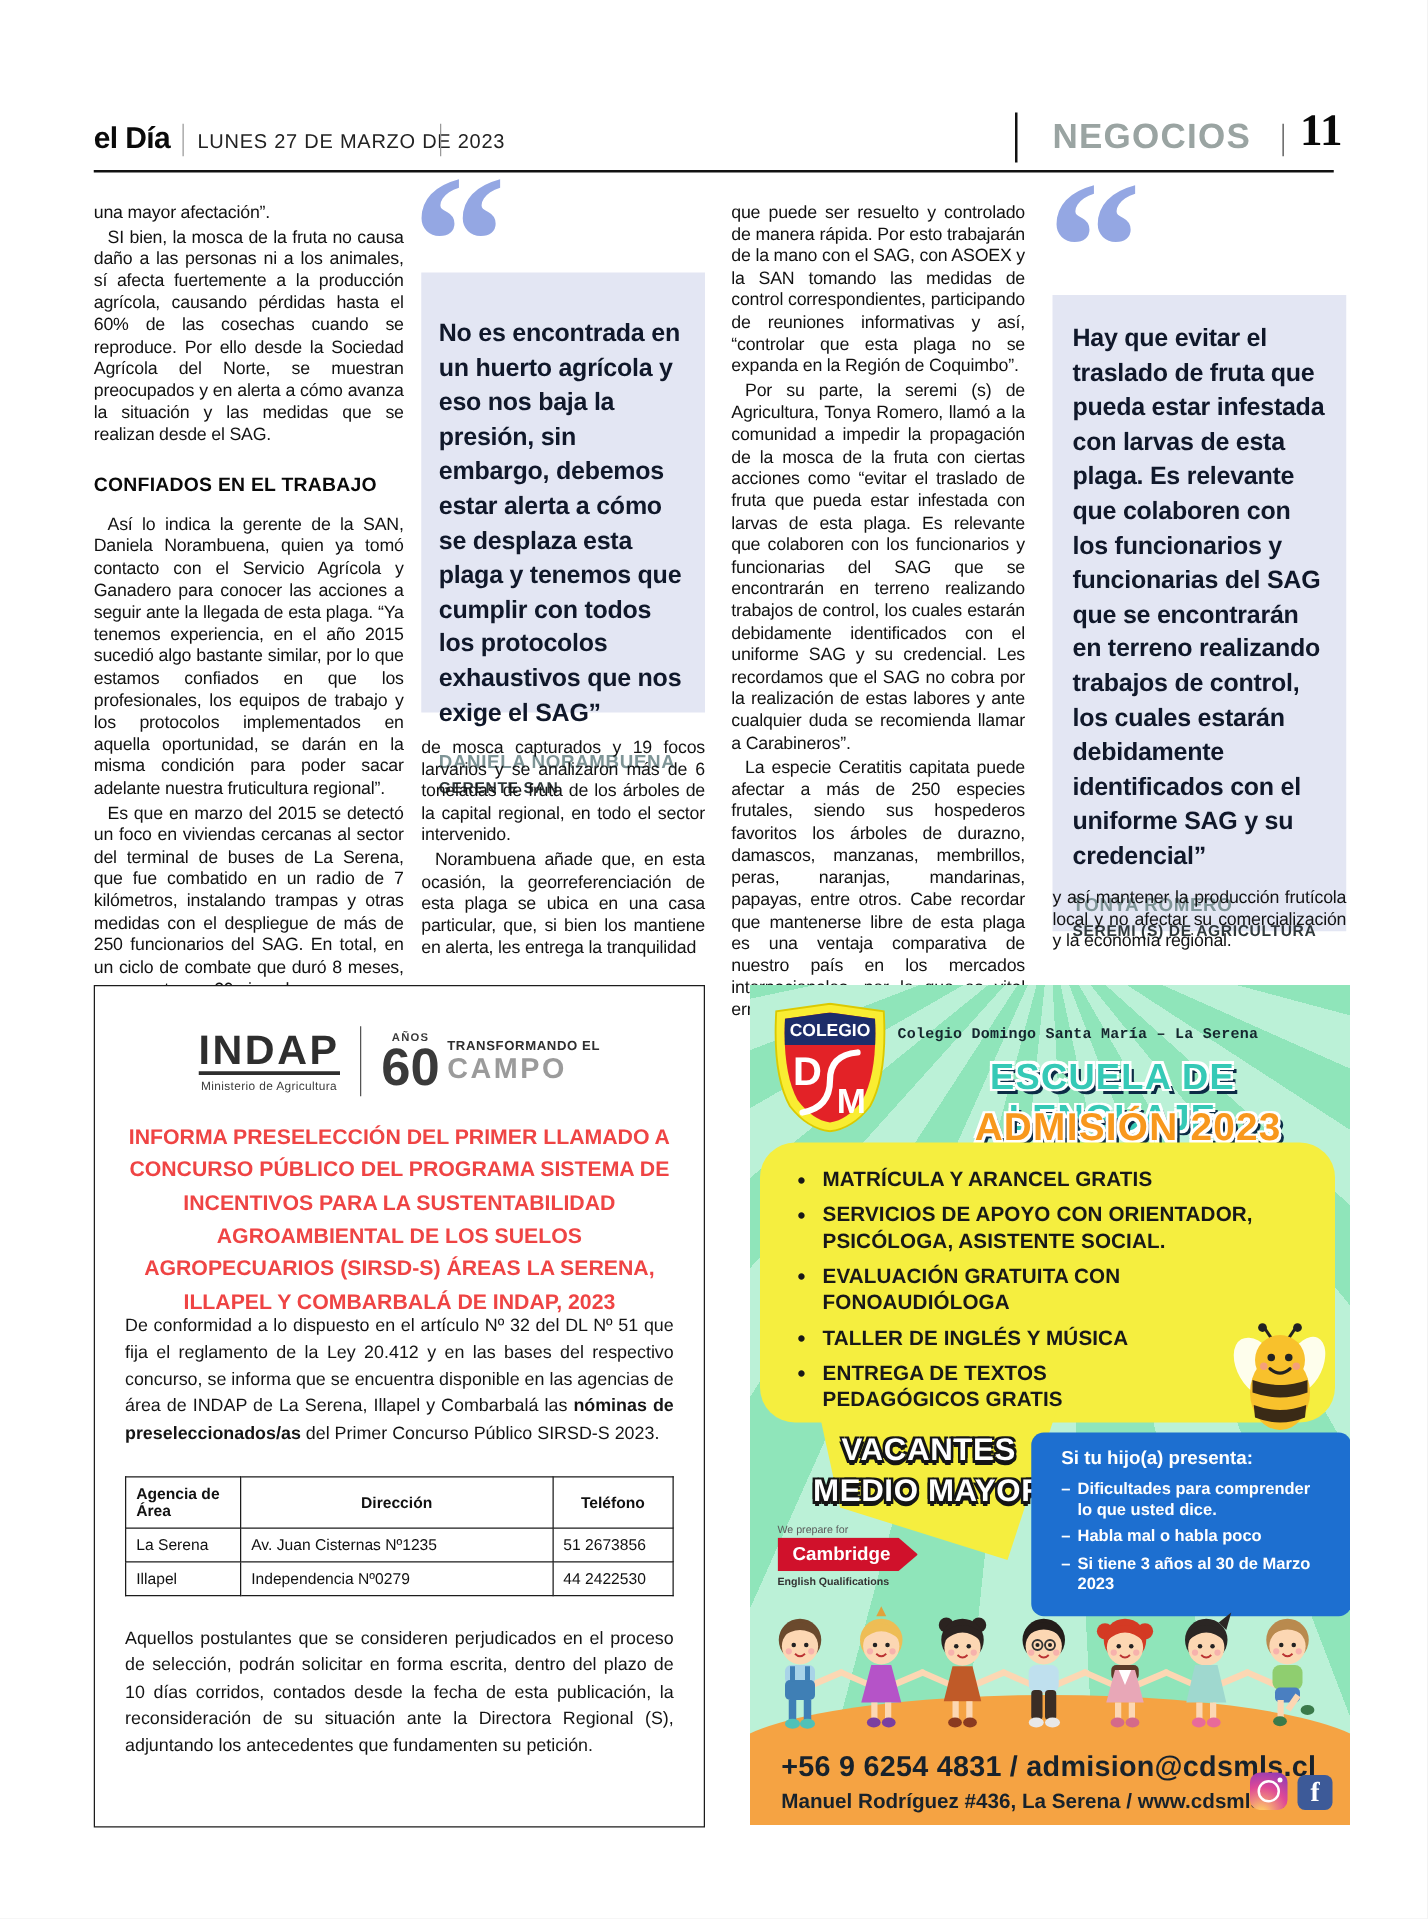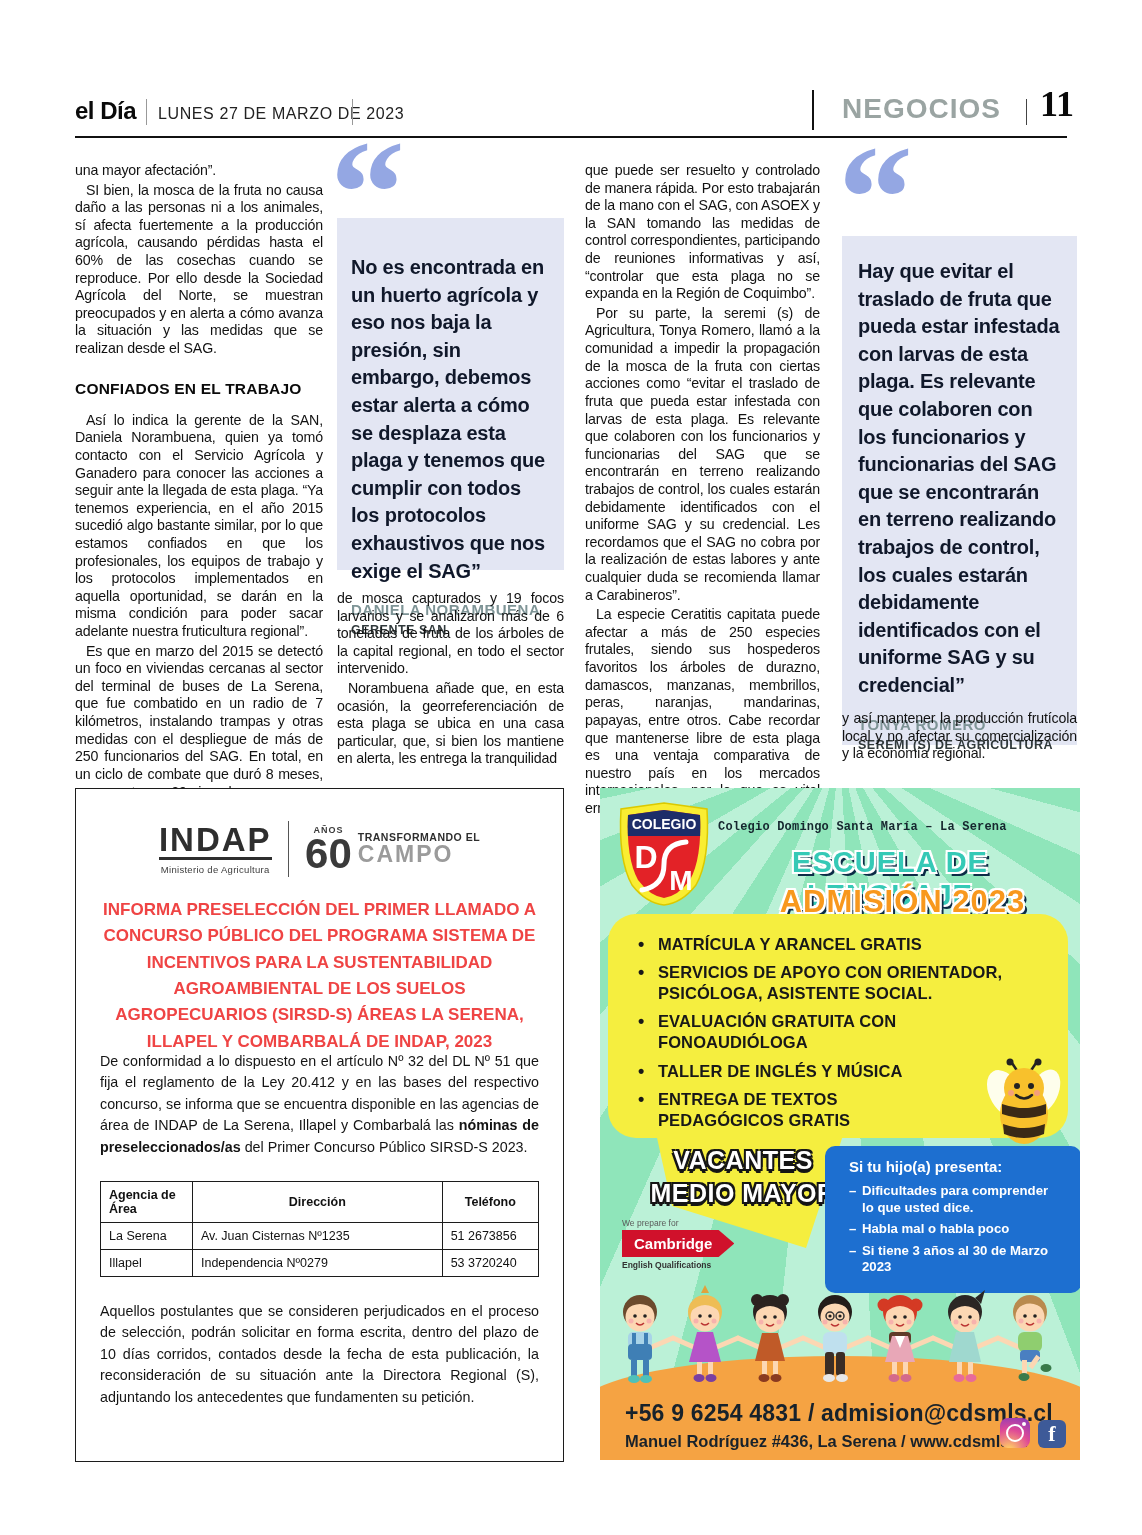--- a/index.html
+++ b/index.html
@@ -166,21 +166,21 @@
         <th style="width:22%;text-align:center;">Teléfono</th>
       </tr>
       <tr>
         <td>La Serena</td>
         <td>Av. Juan Cisternas Nº1235</td>
         <td>51 2673856</td>
       </tr>
       <tr>
         <td>Illapel</td>
         <td>Independencia Nº0279</td>
-        <td>53 3720240</td>
+        <td>44 2422530</td>
       </tr>
     </tbody>
       </table>
 
     <p class="abs indap-body" style="left:24px;top:512px;width:439px;margin:0;">Aquellos postulantes que se consideren perjudicados en el proceso de selección, podrán solicitar en forma escrita, dentro del plazo de 10 días corridos, contados desde la fecha de esta publicación, la reconsideración de su situación ante la Directora Regional (S), adjuntando los antecedentes que fundamenten su petición.</p>
 
   </div>
 
   <div class="abs colegio" style="left:600px;top:788px;width:480px;height:672px;">
 

